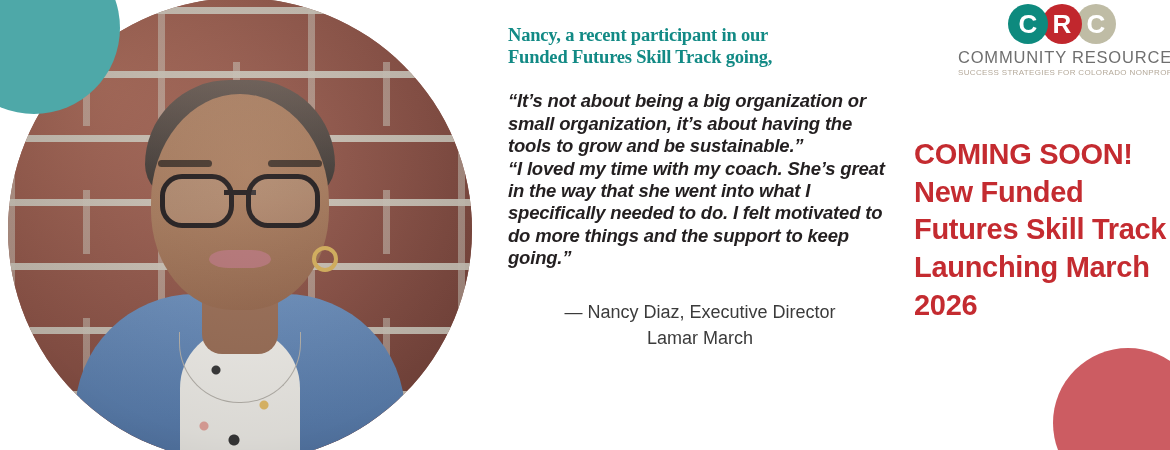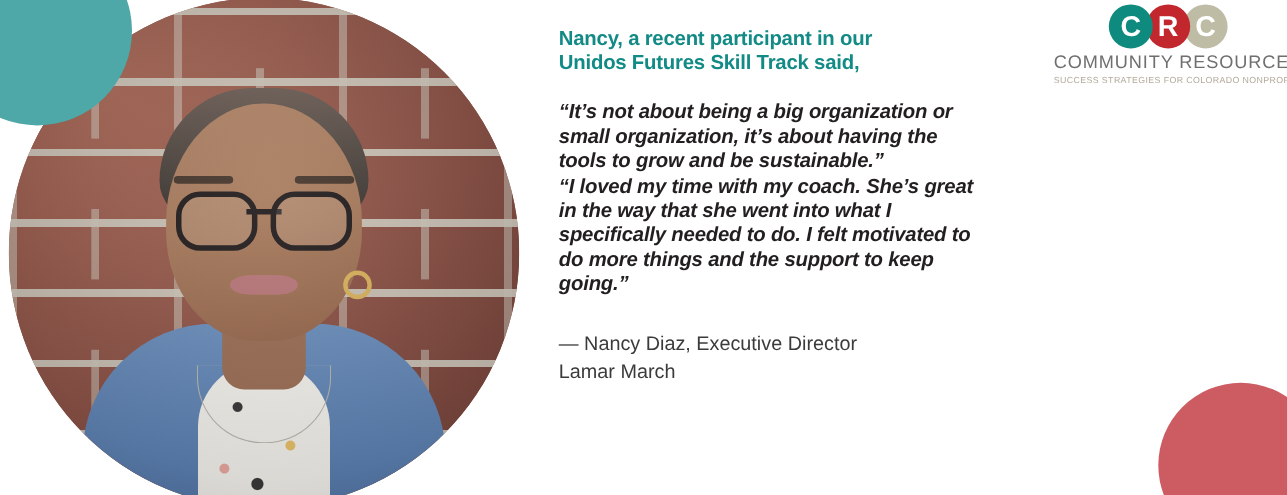--- a/index.html
+++ b/index.html
@@ -232,37 +232,39 @@
     width: 384px;
     z-index: 3;
   }
   .lead {
     color: #128A85;
     font-weight: bold;
     font-size: 18.5px;
     line-height: 1.20;
     letter-spacing: -0.2px;
     margin: 0;
+    font-family: Liberation Serif, serif;
   }
   .quote-para {
     color: #231f20;
     font-weight: bold;
     font-style: italic;
     font-size: 18.5px;
     line-height: 1.21;
     letter-spacing: -0.2px;
     margin: 0;
   }
   .quote-para.second { margin-top: 22px; }
   .attribution {
     color: #3b3b3b;
     font-size: 18px;
     line-height: 1.45;
     margin: 0;
     padding-top: 30px;
+    text-align: center;
   }
 
   
   .right-col {
     position: absolute;
     left: 906px;
     top: 0;
     width: 264px;
     height: 450px;
     z-index: 3;
@@ -353,21 +355,21 @@
       <div class="photo-vignette"></div>
     </div>
   </div>
 
   <div class="teal-blob"></div>
   <div class="red-blob"></div>
 
   <div class="quote-col">
     <p class="lead">
       <span>Nancy, a recent participant in our</span><br>
-      <span>Unidos Futures Skill Track said,</span>
+      <span>Funded Futures Skill Track going,</span>
     </p>
     <p class="quote-para second">“It’s not about being a big organization or small organization, it’s about having the tools to grow and be sustainable.”</p>
     <p class="quote-para first">“I loved my time with my coach. She’s great in the way that she went into what I specifically needed to do. I felt motivated to do more things and the support to keep going.”</p>
     <p class="attribution">
       <span>— Nancy Diaz, Executive Director</span><br>
       <span>Lamar March</span>
     </p>
   </div>
 
   <div class="right-col">
@@ -375,16 +377,20 @@
     <div class="logo">
       <div class="logo-circles">
         <div class="lcircle c1">C</div>
         <div class="lcircle c2">R</div>
         <div class="lcircle c3">C</div>
       </div>
       <div class="logo-name">COMMUNITY RESOURCE CENTER</div>
       <div class="logo-tag">SUCCESS STRATEGIES FOR COLORADO NONPROFITS</div>
     </div>
 
+    <div class="promo">
+      <span>COMING SOON!</span>
+      <span>New Funded Futures Skill Track Launching March 2026</span>
+    </div>
 
   </div>
 
 </div>
 
 </body></html>

